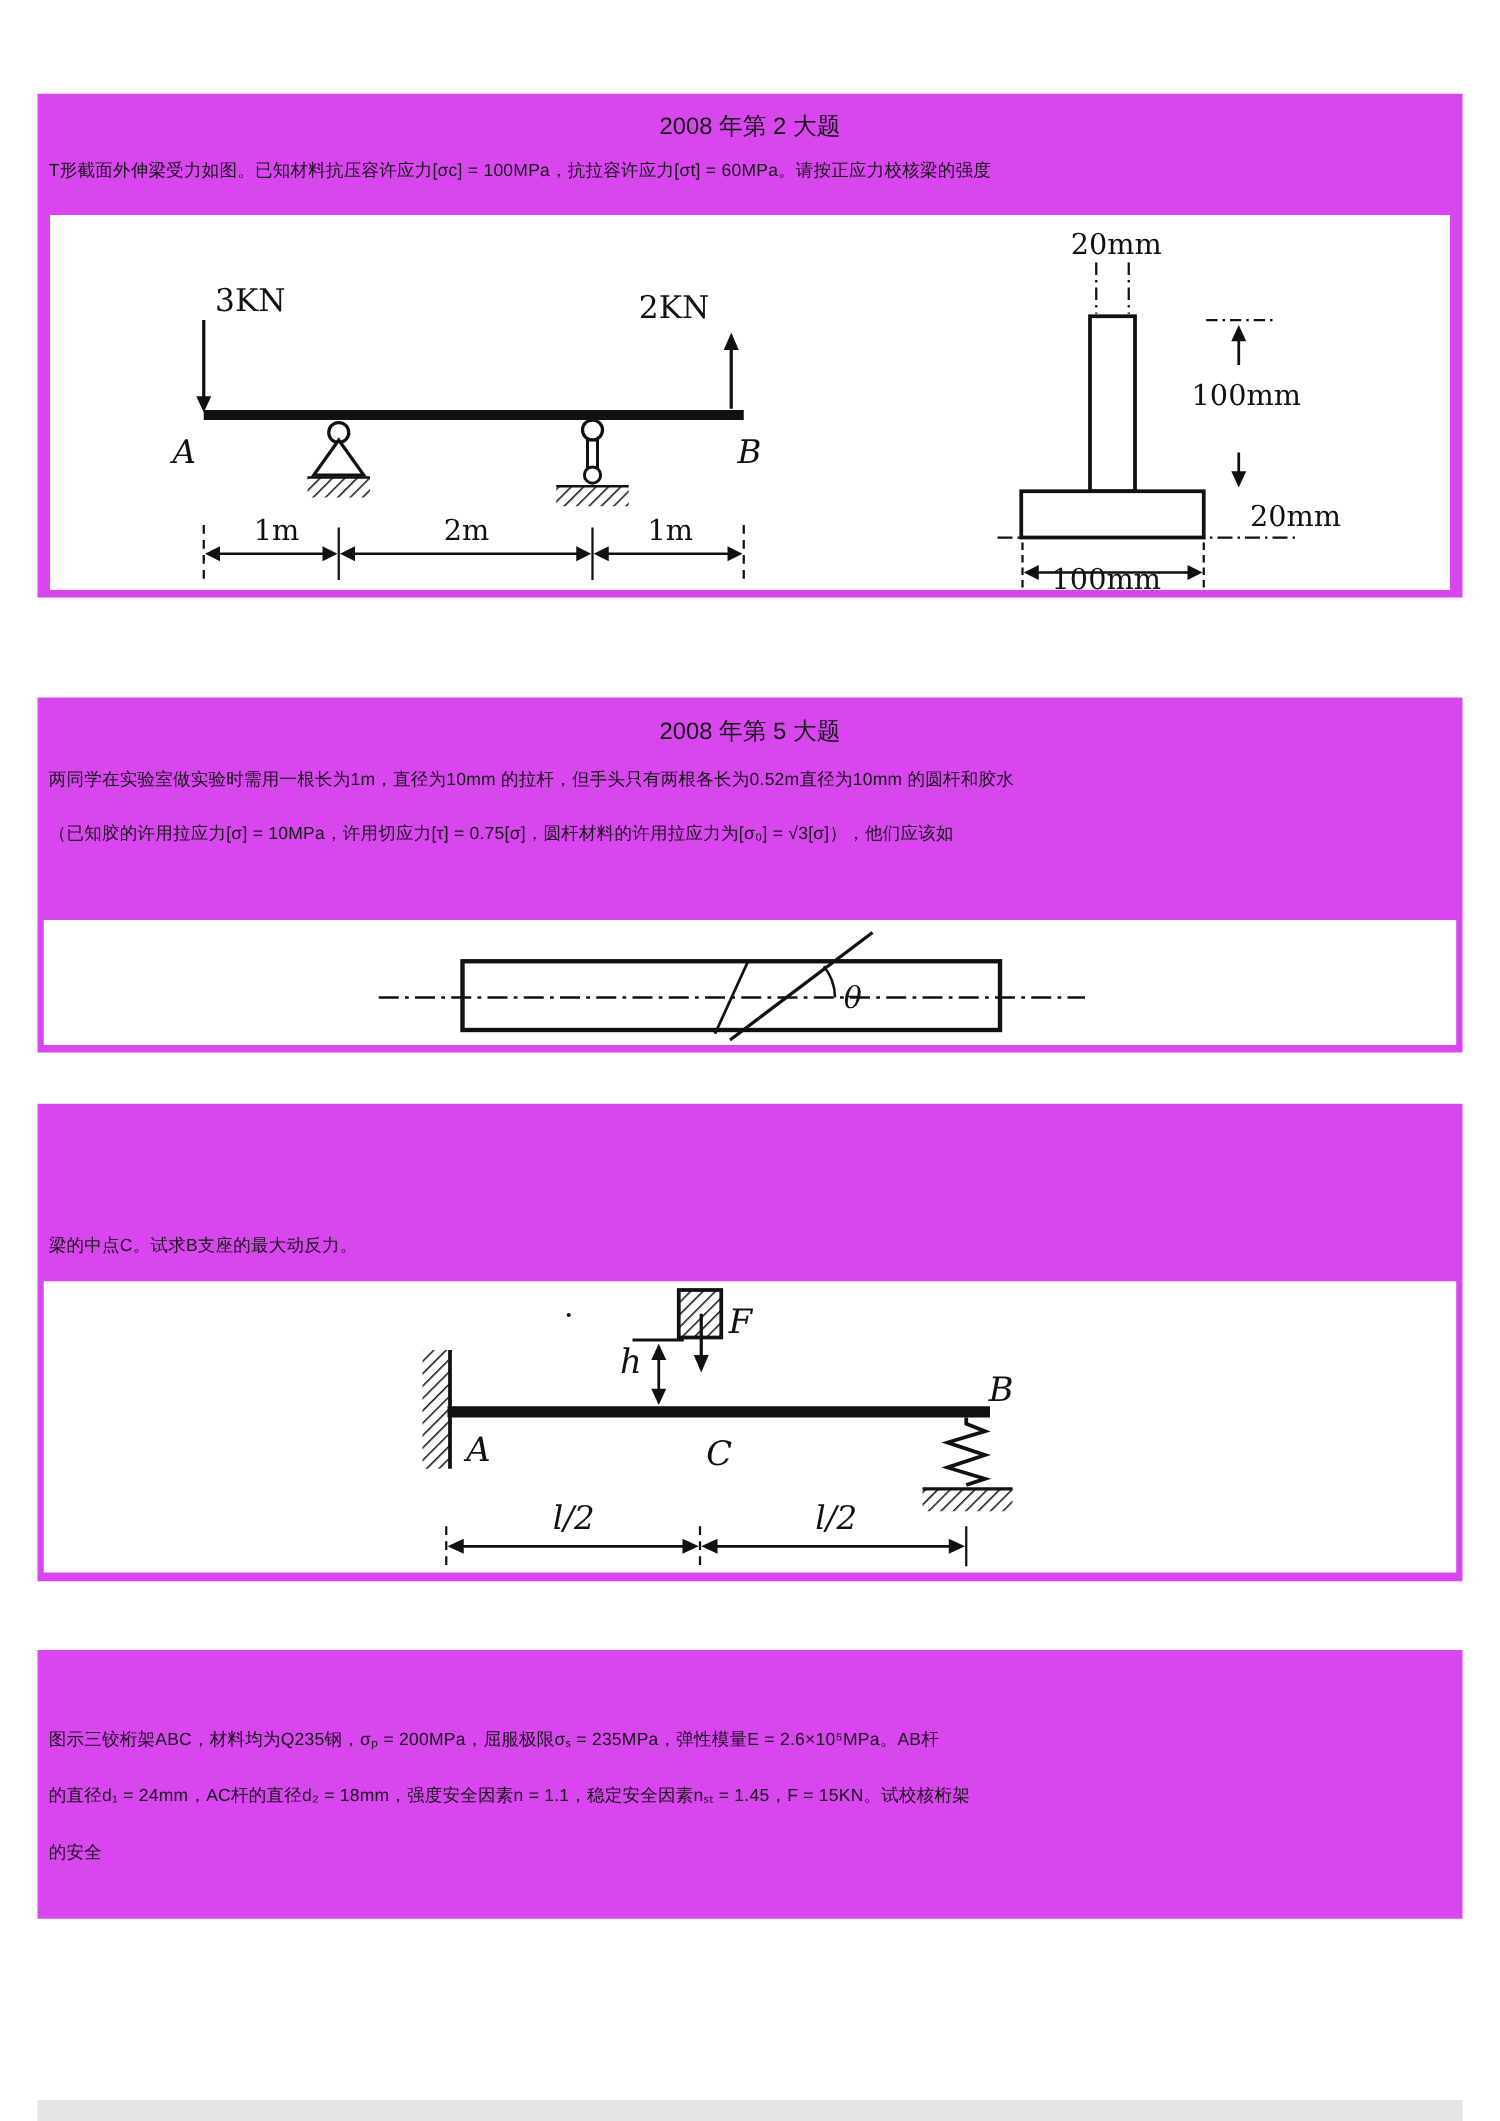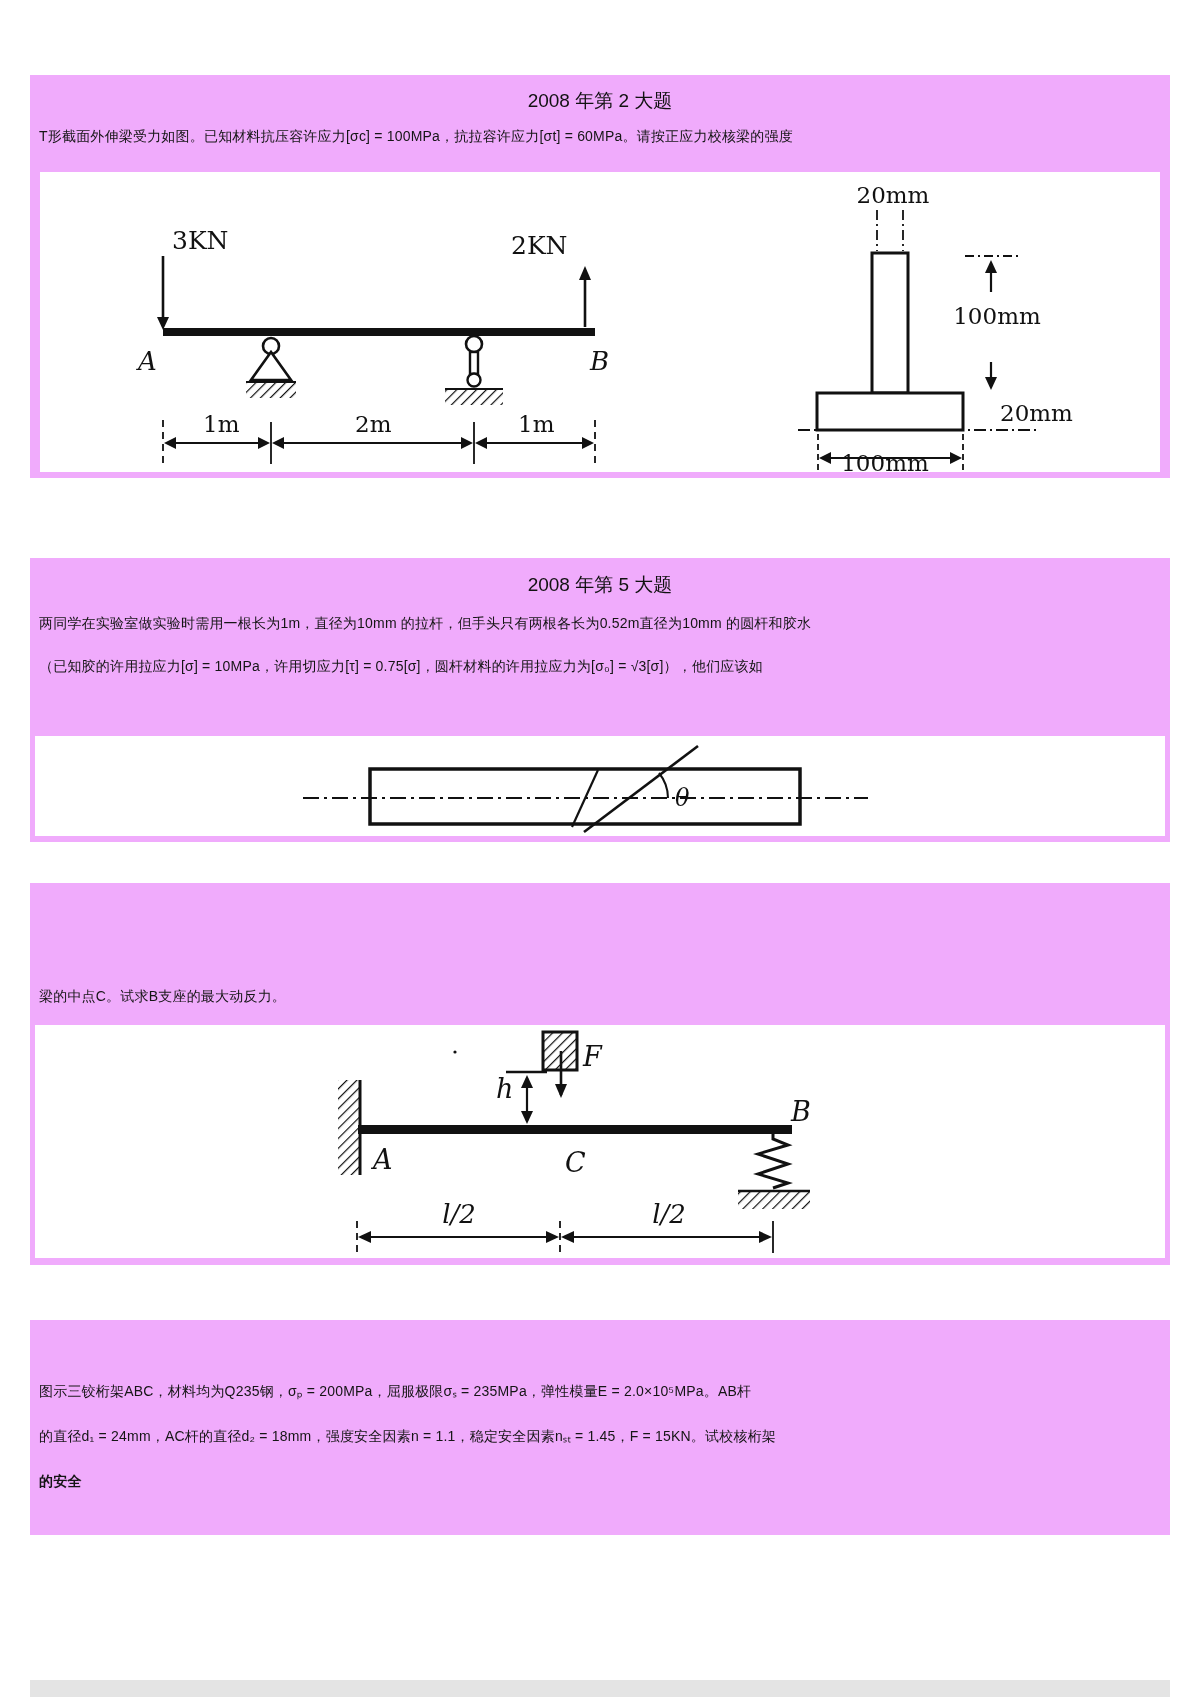--- a/index.html
+++ b/index.html
@@ -4,21 +4,21 @@
 <style>
   html,body { margin:0; padding:0; }
   body {
     width:1200px; height:1697px; position:relative;
     background:#ffffff;
     font-family:"Liberation Sans", sans-serif;
     color:#1b1b1b;
   }
   .problem {
     position:absolute; left:30px; width:1140px;
-    background:#f0abfc;
+    background:#d946ef;
   }
   .ptitle {
     position:absolute; left:0; width:100%;
     text-align:center; font-size:19px; font-weight:500; color:#111;
   }
   .pline {
     position:absolute; left:9px; right:9px;
     font-size:14px; line-height:27px; color:#151515;
     letter-spacing:0.2px;
   }
@@ -180,18 +180,18 @@
       <line x1="534" y1="212" x2="729" y2="212" stroke="#111" stroke-width="2.2"></line>
       <polygon points="539,206 539,218 526,212" fill="#111"></polygon>
       <polygon points="724,206 724,218 737,212" fill="#111"></polygon>
       <text class="fig-var" x="424" y="198" font-size="26" text-anchor="middle">l/2</text>
       <text class="fig-var" x="634" y="198" font-size="26" text-anchor="middle">l/2</text>
     </svg>
   </div>
 </section>
 
 <section class="problem" style="top:1320px; height:215px;">
-  <div class="pline" style="top:58px;">图示三铰桁架ABC，材料均为Q235钢，σₚ = 200MPa，屈服极限σₛ = 235MPa，弹性模量E = 2.0×10⁵MPa。AB杆</div>
+  <div class="pline" style="top:58px;">图示三铰桁架ABC，材料均为Q235钢，σₚ = 200MPa，屈服极限σₛ = 235MPa，弹性模量E = 2.6×10⁵MPa。AB杆</div>
   <div class="pline" style="top:103px;">的直径d₁ = 24mm，AC杆的直径d₂ = 18mm，强度安全因素n = 1.1，稳定安全因素nₛₜ = 1.45，F = 15KN。试校核桁架</div>
-  <div class="pline" style="top:148px;font-weight:bold;">的安全</div>
+  <div class="pline" style="top:148px;">的安全</div>
 </section>
 
 <div class="strip" style="top:1680px; height:17px;"></div>
 
 </body></html>

